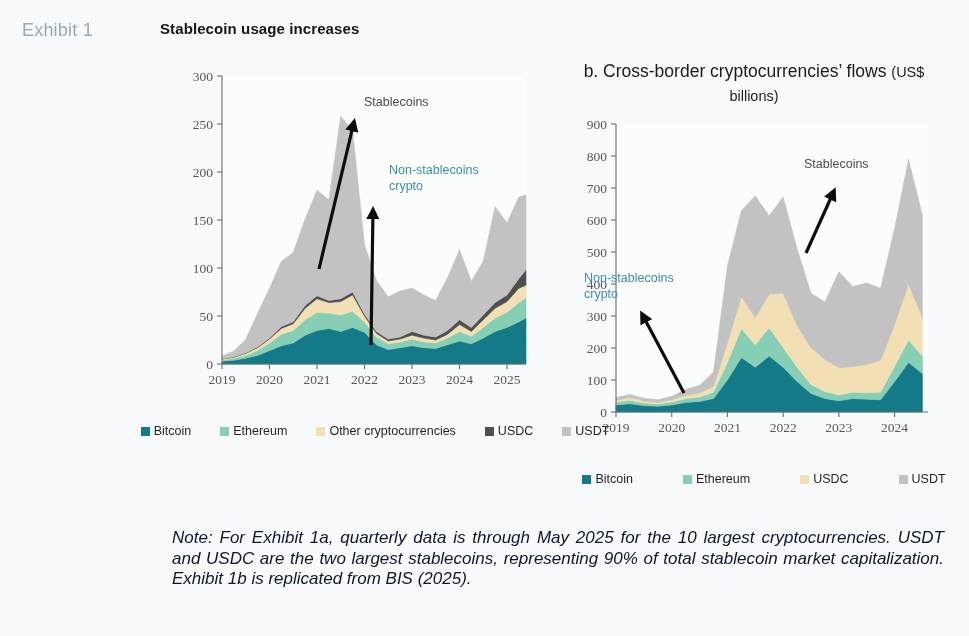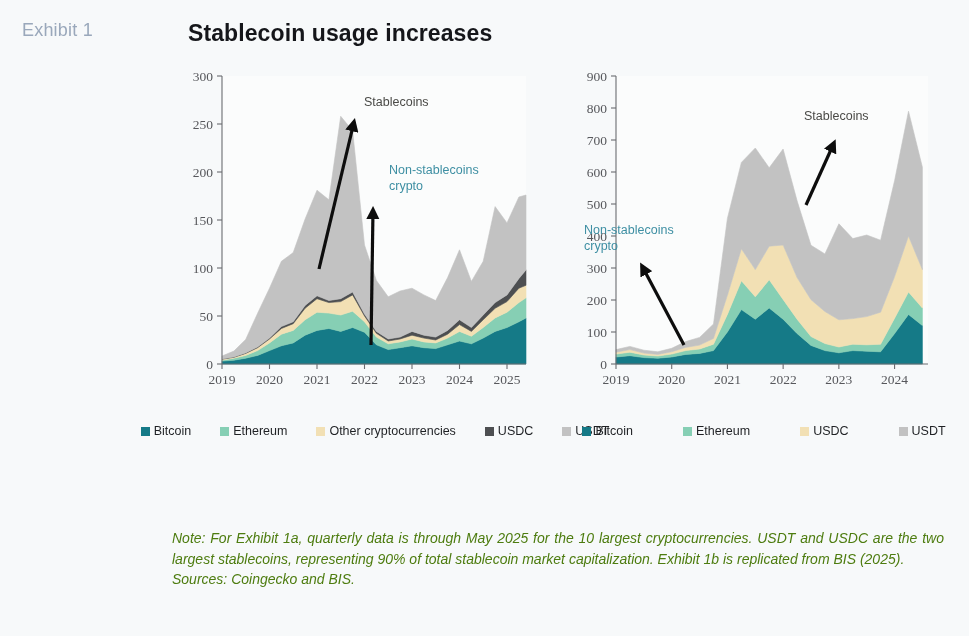--- a/index.html
+++ b/index.html
@@ -18,23 +18,23 @@
   #exhibit-label {
     position: absolute;
     left: 22px;
     top: 20px;
     font-size: 18px;
     color: #9aa8bb;
     letter-spacing: .2px;
   }
   #main-title {
     position: absolute;
-    left: 188px;
+    left: 160px;
     top: 20px;
-    font-size: 23px;
+    font-size: 15px;
     font-weight: bold;
     color: #15161a;
     letter-spacing: .1px;
   }
   .panel {
     position: absolute;
     top: 60px;
   }
   #panel-a { left: 176px; width: 378px; }
   #panel-b { left: 556px; width: 396px; }
@@ -97,23 +97,23 @@
     height: 9px;
     display: inline-block;
   }
   #note {
     position: absolute;
     left: 172px;
     top: 528px;
     width: 772px;
     font-family: "Liberation Sans", sans-serif;
     font-style: italic;
-    font-size: 14px;
+    font-size: 17px;
     line-height: 20.5px;
-    color: #4d7c0f;
+    color: #0f172a;
     text-align: justify;
   }
   #note .srcline { text-align: left; }
 </style>
 </head>
 <body>
 
 <div id="exhibit-label">Exhibit 1</div>
 <div id="main-title">Stablecoin usage increases</div>
 
@@ -186,20 +186,23 @@
         <span>USDC</span>
       </div>
       <div class="legend-item">
         <span class="swatch" style="background: rgb(194, 194, 194);"></span>
         <span>USDT</span>
       </div>
     </div>
 </div>
 
 <div class="panel" id="panel-b">
+  <div class="panel-title">
+    <span>b. Cross-border cryptocurrencies’ flows </span><span class="unit">(US$ billions)</span>
+  </div>
   <div class="chart-wrap">
     <svg id="svg-b" width="396" height="350" viewBox="0 0 396 350">
         <rect x="60" y="6" width="312" height="288" fill="#fbfcfc"></rect>
         <path d="M 60.0 294.0 L 60.0 287.0 L 73.9 285.7 L 87.9 287.6 L 101.8 288.2 L 115.7 287.0 L 129.6 284.4 L 143.6 283.4 L 157.5 280.6 L 171.4 262.0 L 185.4 239.6 L 199.3 249.2 L 213.2 238.0 L 227.1 249.2 L 241.1 263.6 L 255.0 275.4 L 268.9 280.6 L 282.9 282.8 L 296.8 280.6 L 310.7 281.2 L 324.6 281.8 L 338.6 263.6 L 352.5 244.4 L 366.4 255.6 L 366.4 294.0 L 352.5 294.0 L 338.6 294.0 L 324.6 294.0 L 310.7 294.0 L 296.8 294.0 L 282.9 294.0 L 268.9 294.0 L 255.0 294.0 L 241.1 294.0 L 227.1 294.0 L 213.2 294.0 L 199.3 294.0 L 185.4 294.0 L 171.4 294.0 L 157.5 294.0 L 143.6 294.0 L 129.6 294.0 L 115.7 294.0 L 101.8 294.0 L 87.9 294.0 L 73.9 294.0 L 60.0 294.0 Z" fill="#157a87" stroke="#157a87" stroke-width="0.6"></path>
         <path d="M 60.0 287.0 L 60.0 284.1 L 73.9 282.2 L 87.9 285.0 L 101.8 286.0 L 115.7 284.1 L 129.6 280.6 L 143.6 279.0 L 157.5 274.2 L 171.4 244.4 L 185.4 210.8 L 199.3 226.8 L 213.2 209.8 L 227.1 229.4 L 241.1 249.2 L 255.0 266.5 L 268.9 273.5 L 282.9 277.0 L 296.8 274.2 L 310.7 274.8 L 324.6 274.2 L 338.6 248.2 L 352.5 222.0 L 366.4 238.0 L 366.4 255.6 L 352.5 244.4 L 338.6 263.6 L 324.6 281.8 L 310.7 281.2 L 296.8 280.6 L 282.9 282.8 L 268.9 280.6 L 255.0 275.4 L 241.1 263.6 L 227.1 249.2 L 213.2 238.0 L 199.3 249.2 L 185.4 239.6 L 171.4 262.0 L 157.5 280.6 L 143.6 283.4 L 129.6 284.4 L 115.7 287.0 L 101.8 288.2 L 87.9 287.6 L 73.9 285.7 L 60.0 287.0 Z" fill="#86cfb4" stroke="#86cfb4" stroke-width="0.6"></path>
         <path d="M 60.0 284.1 L 60.0 282.2 L 73.9 279.6 L 87.9 283.1 L 101.8 284.4 L 115.7 281.8 L 129.6 277.4 L 143.6 275.1 L 157.5 268.4 L 171.4 225.2 L 185.4 178.8 L 199.3 199.6 L 213.2 176.2 L 227.1 175.0 L 241.1 207.6 L 255.0 229.7 L 268.9 241.5 L 282.9 249.8 L 296.8 248.6 L 310.7 246.6 L 324.6 242.2 L 338.6 206.6 L 352.5 166.0 L 366.4 199.6 L 366.4 238.0 L 352.5 222.0 L 338.6 248.2 L 324.6 274.2 L 310.7 274.8 L 296.8 274.2 L 282.9 277.0 L 268.9 273.5 L 255.0 266.5 L 241.1 249.2 L 227.1 229.4 L 213.2 209.8 L 199.3 226.8 L 185.4 210.8 L 171.4 244.4 L 157.5 274.2 L 143.6 279.0 L 129.6 280.6 L 115.7 284.1 L 101.8 286.0 L 87.9 285.0 L 73.9 282.2 L 60.0 284.1 Z" fill="#f2e0b4" stroke="#f2e0b4" stroke-width="0.6"></path>
         <path d="M 60.0 282.2 L 60.0 279.6 L 73.9 276.4 L 87.9 280.2 L 101.8 281.8 L 115.7 278.3 L 129.6 271.6 L 143.6 267.4 L 157.5 254.0 L 171.4 148.4 L 185.4 92.4 L 199.3 78.0 L 213.2 97.8 L 227.1 79.0 L 241.1 130.8 L 255.0 175.3 L 268.9 183.9 L 282.9 153.8 L 296.8 168.6 L 310.7 165.0 L 324.6 170.2 L 338.6 110.6 L 352.5 41.2 L 366.4 97.2 L 366.4 199.6 L 352.5 166.0 L 338.6 206.6 L 324.6 242.2 L 310.7 246.6 L 296.8 248.6 L 282.9 249.8 L 268.9 241.5 L 255.0 229.7 L 241.1 207.6 L 227.1 175.0 L 213.2 176.2 L 199.3 199.6 L 185.4 178.8 L 171.4 225.2 L 157.5 268.4 L 143.6 275.1 L 129.6 277.4 L 115.7 281.8 L 101.8 284.4 L 87.9 283.1 L 73.9 279.6 L 60.0 282.2 Z" fill="#c2c2c2" stroke="#c2c2c2" stroke-width="0.6"></path>
         <line x1="60" y1="6" x2="60" y2="294" stroke="#6b6c70" stroke-width="1.1"></line>
         <line x1="60" y1="294" x2="372" y2="294" stroke="#6b6c70" stroke-width="1.1"></line>
         <line x1="55" y1="294" x2="60" y2="294" stroke="#6b6c70" stroke-width="1.1"></line>
@@ -261,14 +264,13 @@
       </div>
       <div class="legend-item">
         <span class="swatch" style="background: rgb(194, 194, 194);"></span>
         <span>USDT</span>
       </div>
     </div>
 </div>
 
 <div id="note">
   <div>Note: For Exhibit 1a, quarterly data is through May 2025 for the 10 largest cryptocurrencies. USDT and USDC are the two largest stablecoins, representing 90% of total stablecoin market capitalization. Exhibit 1b is replicated from BIS (2025).</div>
-  <div class="srcline">Sources: Coingecko and BIS.</div>
 </div>
 
 </body></html>

